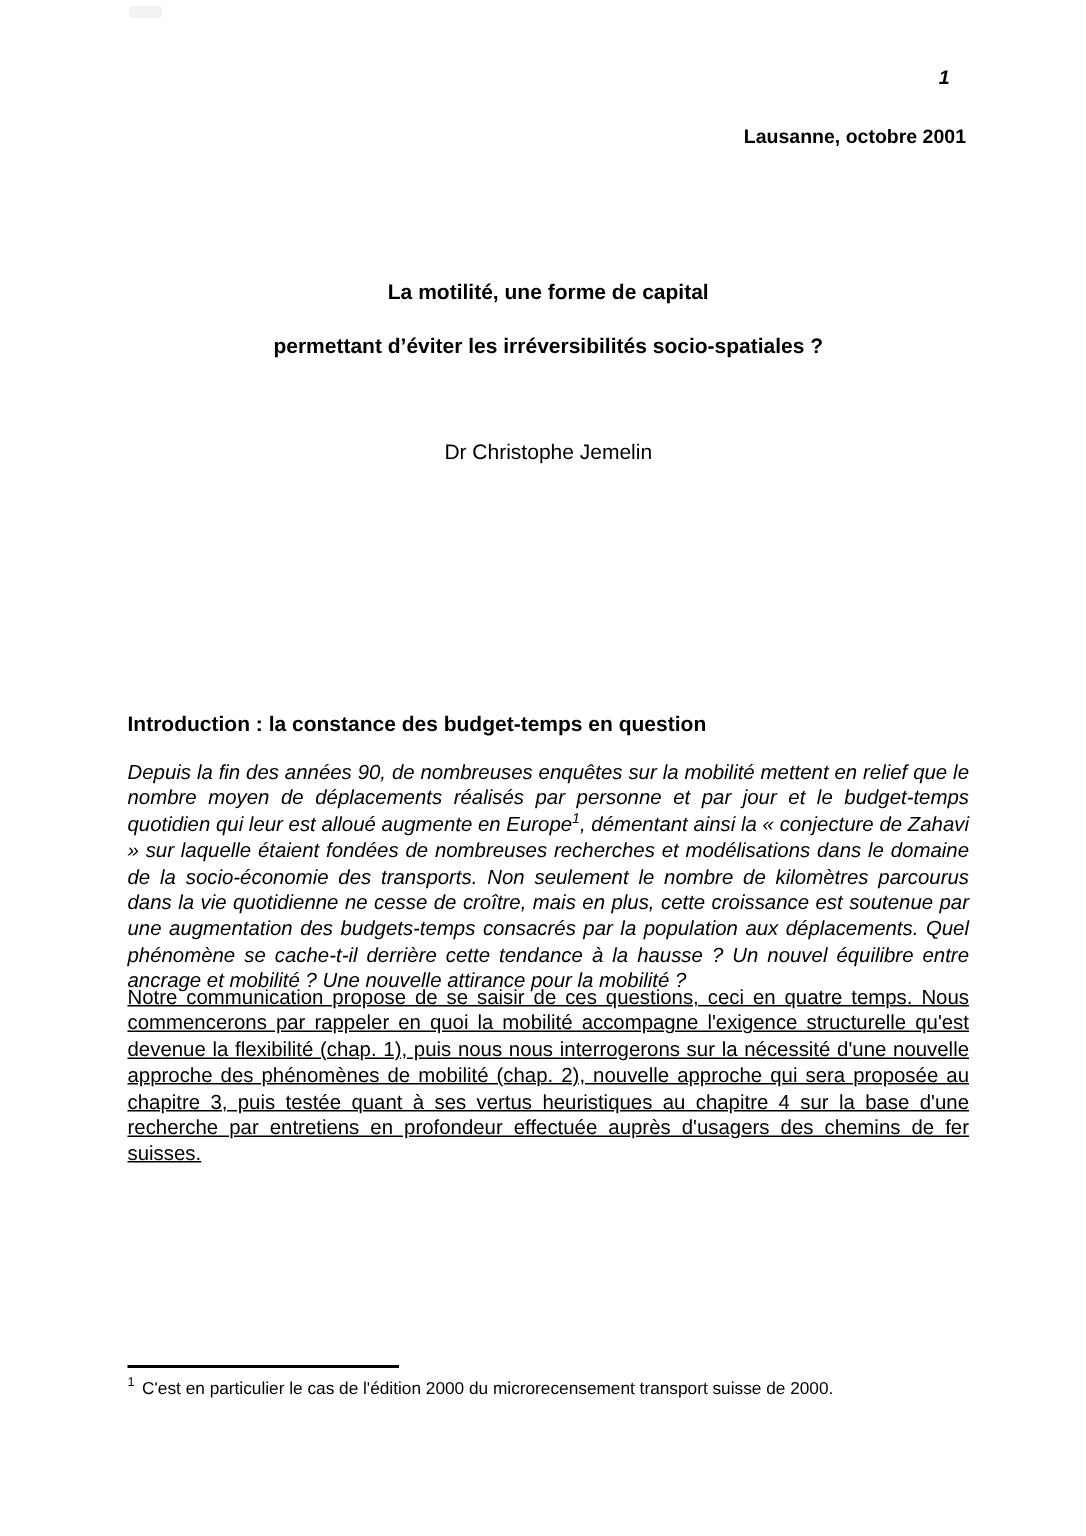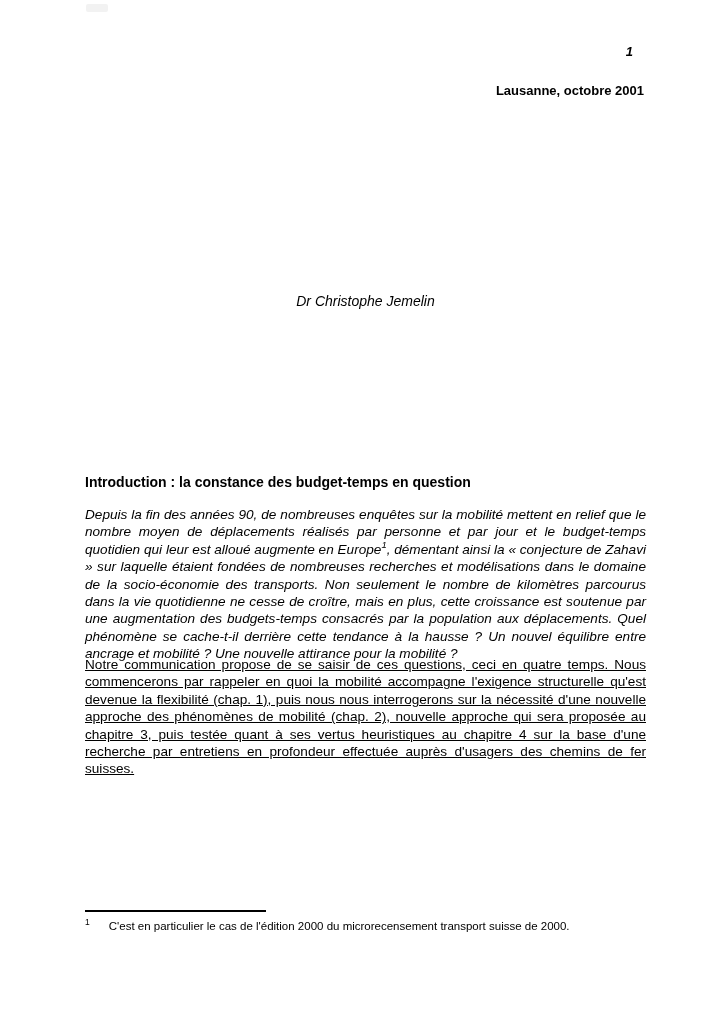--- a/index.html
+++ b/index.html
@@ -52,21 +52,21 @@
   .title-line2 { margin-top: 20px; }
 
   .authors-block {
     position: absolute;
     top: 286px; left: 85px;
     width: 561px;
     text-align: center;
     font-size: 14px;
     line-height: 16px;
   }
-  .author-line2 { margin-top: 7px; font-style: italic; }
+  .author-line2 { margin-top: 7px; }
 
   .affiliation-block {
     position: absolute;
     top: 361px; left: 85px;
     width: 561px;
     text-align: center;
     font-size: 14px;
     line-height: 16px;
   }
   .affiliation-line2 { margin-top: 5px; }
@@ -108,33 +108,37 @@
     left: 85px; top: 919px;
     width: 561px;
     font-size: 11.5px;
     line-height: 14px;
   }
   .footnote .marker {
     font-size: 8.5px;
     vertical-align: super;
     line-height: 0;
   }
-  .footnote .footnote-text { margin-left: 19px; }
+  .footnote .footnote-text { margin-left: 5px; }
 </style>
 </head>
 <body>
 
 <div class="page">
 
   <div class="scan-smudge"></div>
 
   <div class="page-number">1</div>
 
   <div class="dateline">Lausanne, octobre 2001</div>
 
+  <div class="title-block">
+    <div class="title-line1">La motilité, une forme de capital</div>
+    <div class="title-line2">permettant d’éviter les irréversibilités socio-spatiales ?</div>
+  </div>
 
   <div class="authors-block">
     <div class="author-line2">Dr Christophe Jemelin</div>
   </div>
 
 
   <div class="section-heading">Introduction : la constance des budget-temps en question</div>
 
   <p class="body-paragraph paragraph-1"><span>Depuis la fin des années 90, de nombreuses enquêtes sur la mobilité mettent en relief que le nombre moyen de déplacements réalisés par personne et par jour et le budget-temps quotidien qui leur est alloué augmente en Europe</span><sup class="footnote-ref">1</sup><span>, démentant ainsi la « conjecture de Zahavi » sur laquelle étaient fondées de nombreuses recherches et modélisations dans le domaine de la socio-économie des transports. Non seulement le nombre de kilomètres parcourus dans la vie quotidienne ne cesse de croître, mais en plus, cette croissance est soutenue par une augmentation des budgets-temps consacrés par la population aux déplacements. Quel phénomène se cache-t-il derrière cette tendance à la hausse ? Un nouvel équilibre entre ancrage et mobilité ? Une nouvelle attirance pour la mobilité ?</span></p>
 

